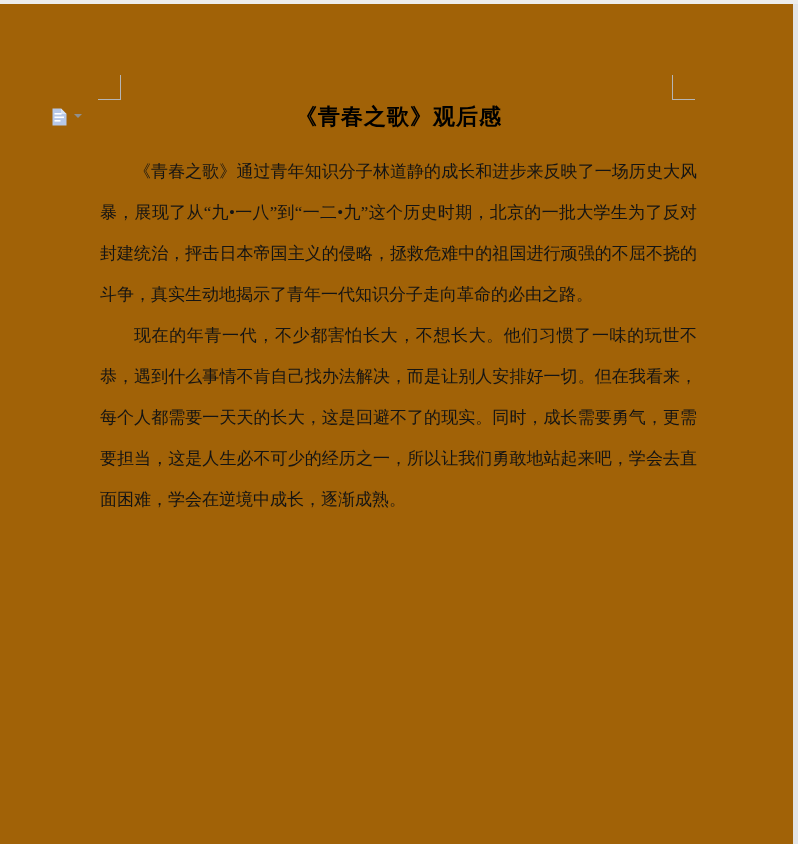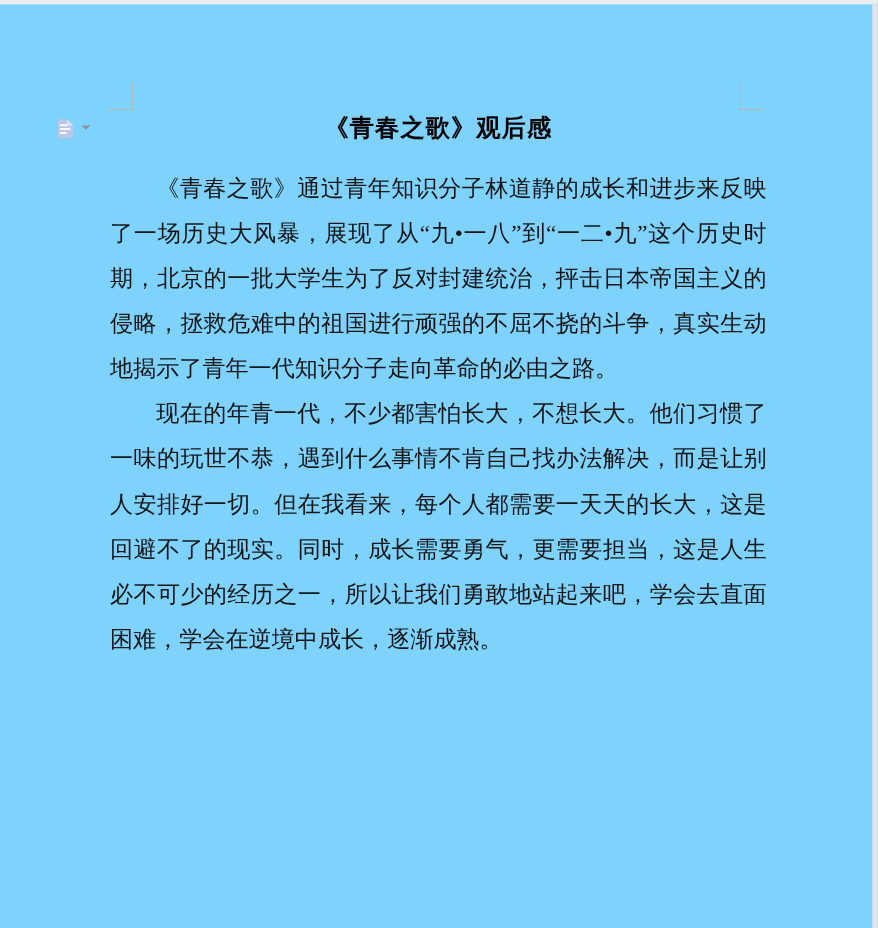--- a/index.html
+++ b/index.html
@@ -4,21 +4,21 @@
 <style>
   html, body {
     margin: 0;
     padding: 0;
     background: #ffffff;
   }
   .screen {
     position: relative;
     width: 798px;
     height: 844px;
-    background: #7dd3fc;
+    background: #a16207;
     overflow: hidden;
     font-family: "Liberation Serif", "DejaVu Serif", serif;
   }
   
   .top-strip {
     position: absolute;
     left: 0; top: 0;
     width: 100%; height: 4px;
     background: #ededed;
   }
@@ -78,21 +78,21 @@
     font-weight: bold;
     text-align: center;
     color: #000000;
     letter-spacing: 1px;
   }
   .doc-body {
     margin-top: 18px;
   }
   .doc-body p {
     margin: 0;
-    font-size: 21px;
+    font-size: 17px;
     line-height: 41px;
     text-indent: 2em;
     text-align: justify;
     word-break: break-all;
   }
 </style>
 </head>
 <body>
 
 <div class="screen">

